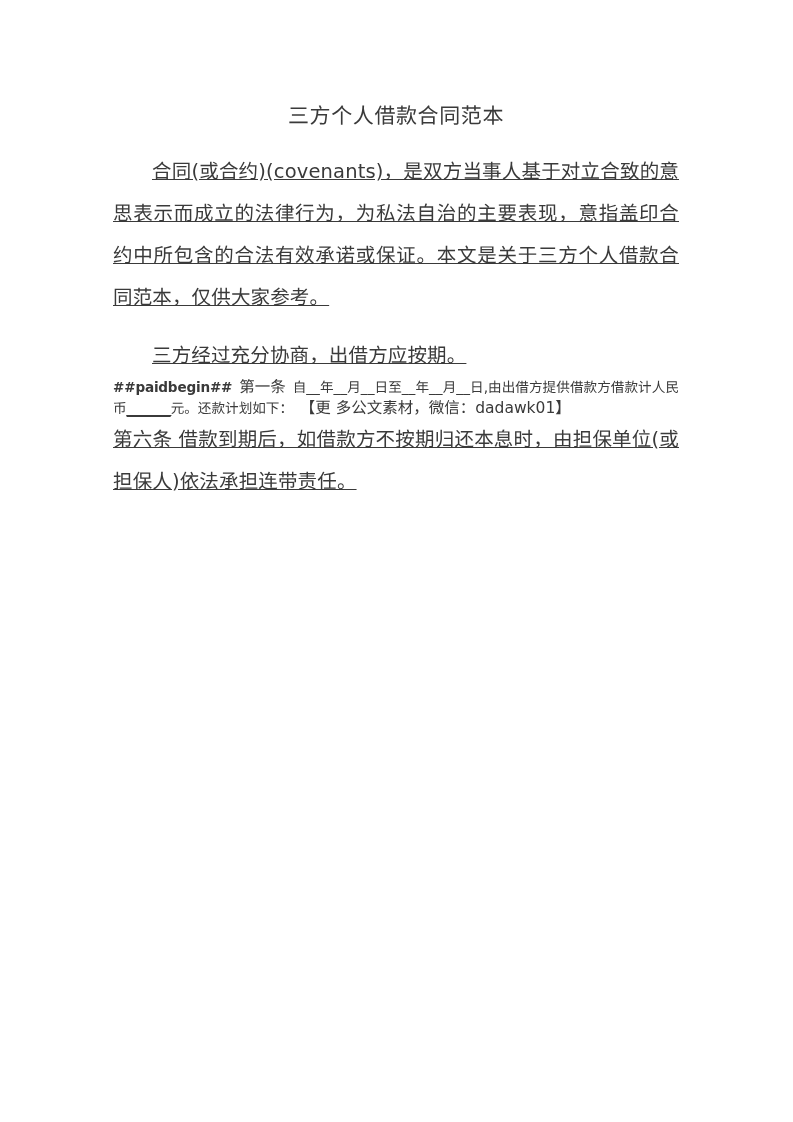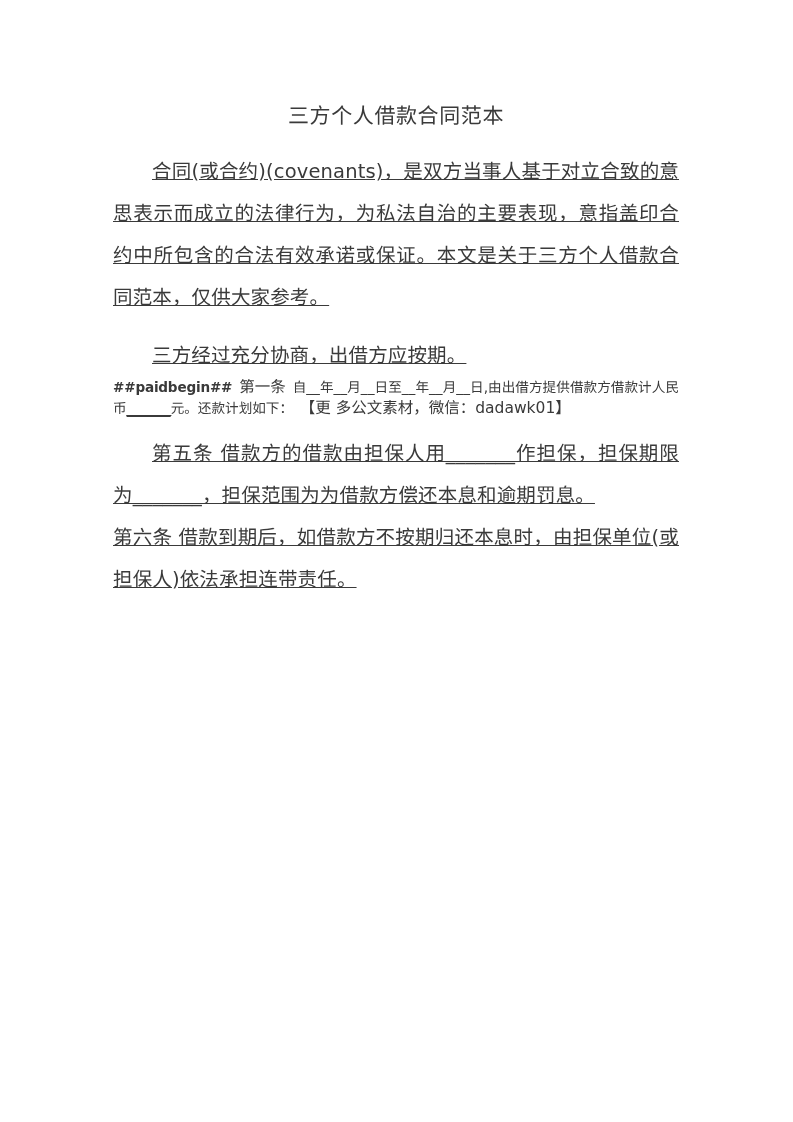--- a/index.html
+++ b/index.html
@@ -115,18 +115,17 @@
 
     <p class="para indent gap-2">三方经过充分协商，出借方应按期。</p>
 
     <p class="fineprint gap-3">
       <span class="marker">##paidbegin##</span><span class="sp"></span><span class="emph">第一条</span><span class="sp"></span><span>自__年__月__日至__年__月__日,由出借方提供借款方借款计人民币</span><span class="blank">_______</span><span>元。还款计划如下：</span><span class="sp"></span><span class="promo">【更 多公文素材，微信：dadawk01】</span>
     </p>
 
 
 
 
-    <p class="para indent gap-4">第五条 借款方的借款由担保人用_______作担保，担保期限为_______，担保范围为为借款方偿还本息和逾期罚息。</p>
 
     <p class="para noindent">第六条 借款到期后，如借款方不按期归还本息时，由担保单位(或担保人)依法承担连带责任。</p>
 
   </div>
 </div>
 
 </body></html>

